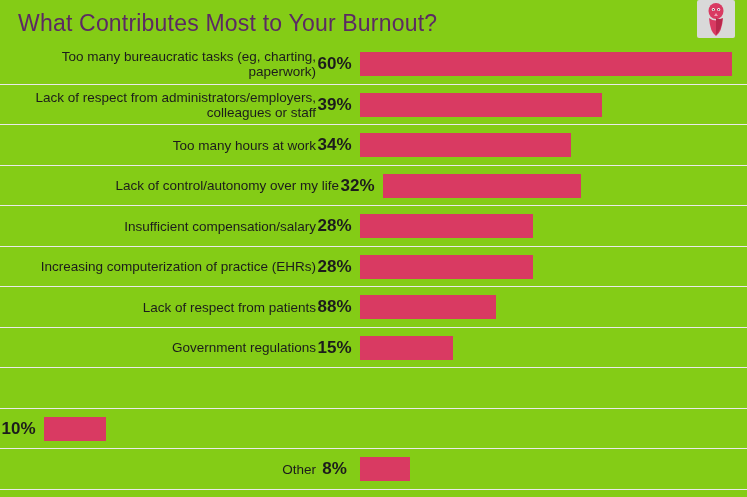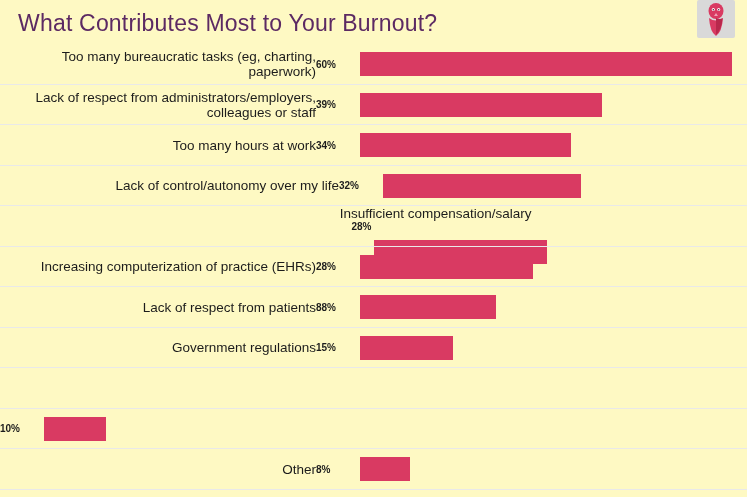--- a/index.html
+++ b/index.html
@@ -10,21 +10,21 @@
     width: 747px;
     height: 497px;
     background: #ffffff;
     font-family: "Liberation Sans", sans-serif;
     overflow: hidden;
   }
   #page {
     position: relative;
     width: 747px;
     height: 497px;
-    background: #fef9c3;
+    background: #84cc16;
   }
   
   #chart-title {
     position: absolute;
     left: 18px;
     top: 10px;
     font-size: 23px;
     color: #5c2a63;
     font-weight: 400;
     letter-spacing: 0.2px;
@@ -74,22 +74,22 @@
     width: 316px;
     text-align: right;
     font-size: 13.5px;
     color: #1c1c1c;
     line-height: 15px;
     padding-right: 0px;
     box-sizing: border-box;
   }
   .value-label {
     width: 44px;
-    text-align: left;
-    font-size: 10px;
+    text-align: center;
+    font-size: 17px;
     font-weight: bold;
     color: #1c1c1c;
     padding-right: 7px;
     box-sizing: border-box;
   }
   .bar-wrap {
     position: relative;
     flex: 1 1 auto;
     height: 40px;
   }
@@ -155,21 +155,21 @@
       </div>
       <div class="sep" style="top: 120.5px;"></div>
       <div class="row" style="top: 121.5px; padding-left: 23px;">
         <div class="cat-label">Lack of control/autonomy over my life</div>
         <div class="value-label">32%</div>
         <div class="bar-wrap">
           <div class="bar" style="width: 198.194px; background: rgb(217, 58, 98);"></div>
         </div>
       </div>
       <div class="sep" style="top: 161px;"></div>
-      <div class="row" style="top: 162px; flex-direction: column;">
+      <div class="row" style="top: 162px;">
         <div class="cat-label">Insufficient compensation/salary</div>
         <div class="value-label">28%</div>
         <div class="bar-wrap">
           <div class="bar" style="width: 173.419px; background: rgb(217, 58, 98);"></div>
         </div>
       </div>
       <div class="sep" style="top: 201.5px;"></div>
       <div class="row" style="top: 202.5px;">
         <div class="cat-label">Increasing computerization of practice (EHRs)</div>
         <div class="value-label">28%</div>

